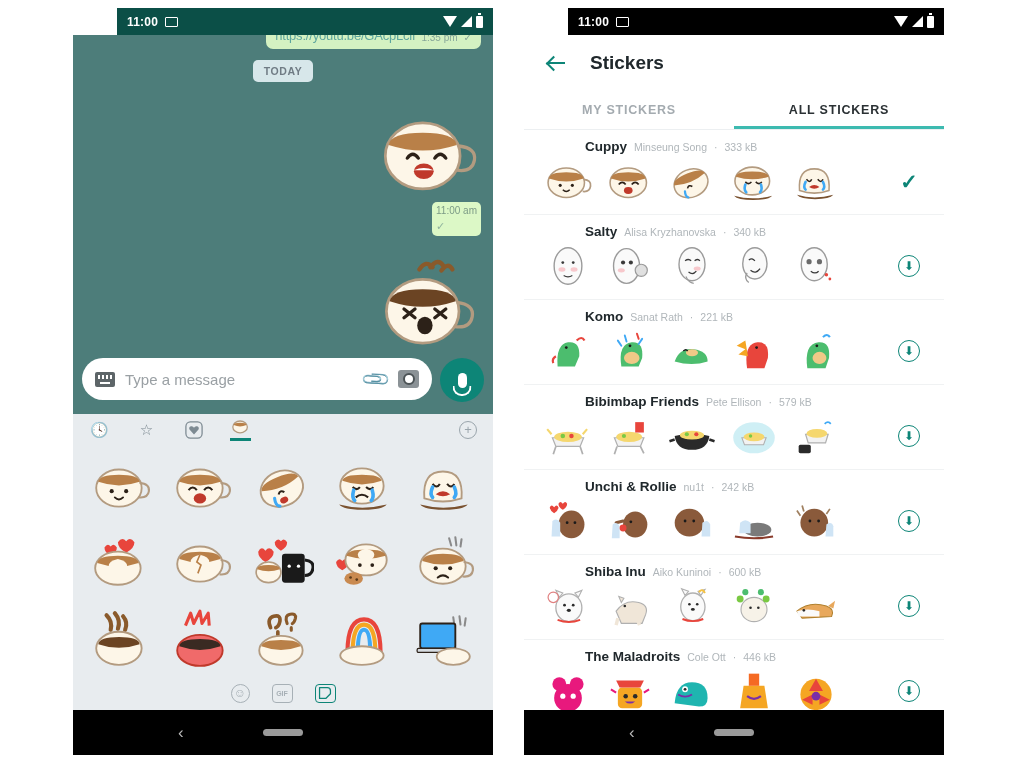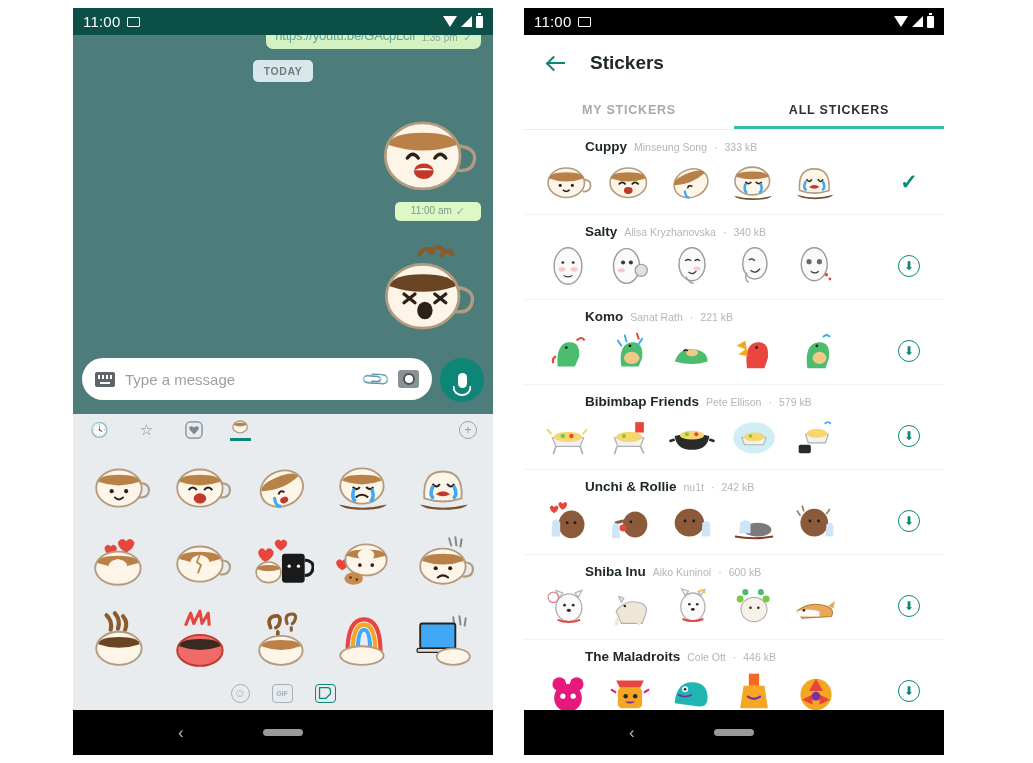--- a/index.html
+++ b/index.html
@@ -25,23 +25,24 @@
   .phone-left  { left: 73px;  }
   .phone-right { left: 524px; }
 
   
   .status-bar {
     height: 27px;
     flex: 0 0 27px;
     display: flex;
     align-items: center;
     padding: 0 10px;
-    font-size: 15px;
-    font-weight: normal;
+    font-size: 12px;
+    font-weight: bold;
     letter-spacing: .2px;
+    margin-left: 44px;
   }
   .status-bar.dark  { background: #0b4f47; color: #ffffff; }
   .status-bar.black { background: #000000; color: #ffffff; }
   .status-left { display: flex; align-items: center; gap: 7px; }
   .status-right { margin-left: auto; display: flex; align-items: center; gap: 4px; }
   .sb-cast {
     width: 13px; height: 10px; border: 1.6px solid currentColor;
     border-radius: 1px; position: relative; display: inline-block;
   }
   .sb-wifi {
@@ -142,22 +143,22 @@
     background: #d7e7ea; color: #6f7b84;
     font-size: 10.5px; font-weight: bold; letter-spacing: .6px;
     padding: 5px 11px; border-radius: 5px;
   }
 
   .sticker-msg { display: flex; flex-direction: column; align-items: flex-end; }
   .sticker-img { width: 110px; height: 95px; }
   .ts-chip {
     background: #dcf8c6; color: #7c9b86;
     font-size: 10px; border-radius: 5px;
-    padding: 3px 16px; margin-top: 3px;
-    display: flex; align-items: flex-start; gap: 4px;
+    padding: 3px 4px; margin-top: 3px;
+    display: flex; align-items: flex-start; gap: 4px; flex-direction: column;
   }
   .tick { color: #8fb39d; font-size: 11px; }
 
   
   .input-bar {
     flex: 0 0 56px; background: #4d7d7a;
     display: flex; align-items: flex-start; gap: 8px; padding: 0 9px;
   }
   .input-pill {
     flex: 1; height: 42px; background: #ffffff; border-radius: 21px;

